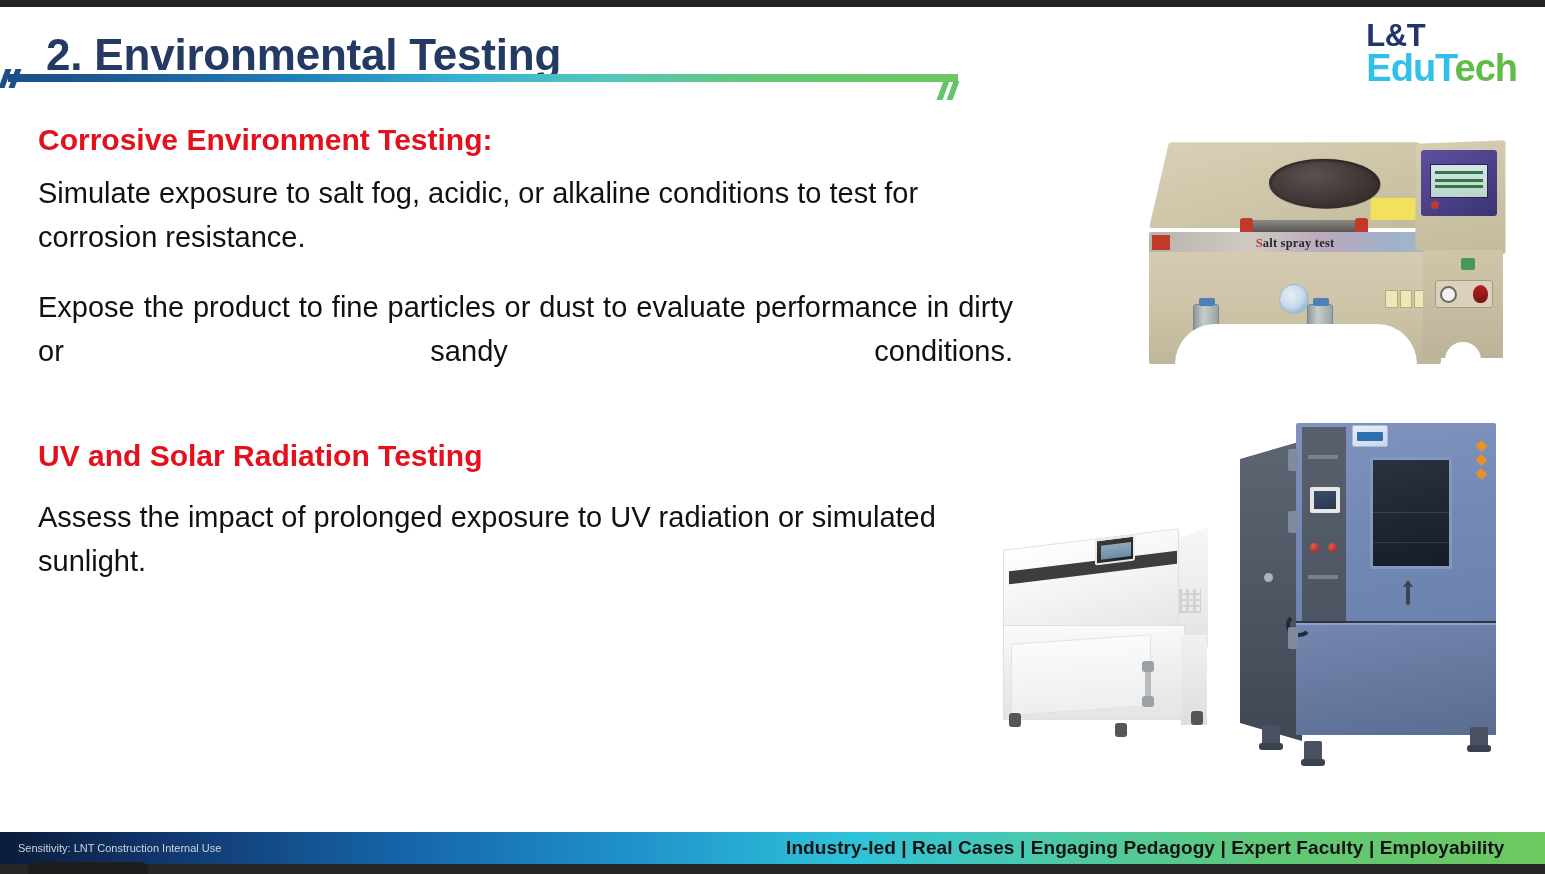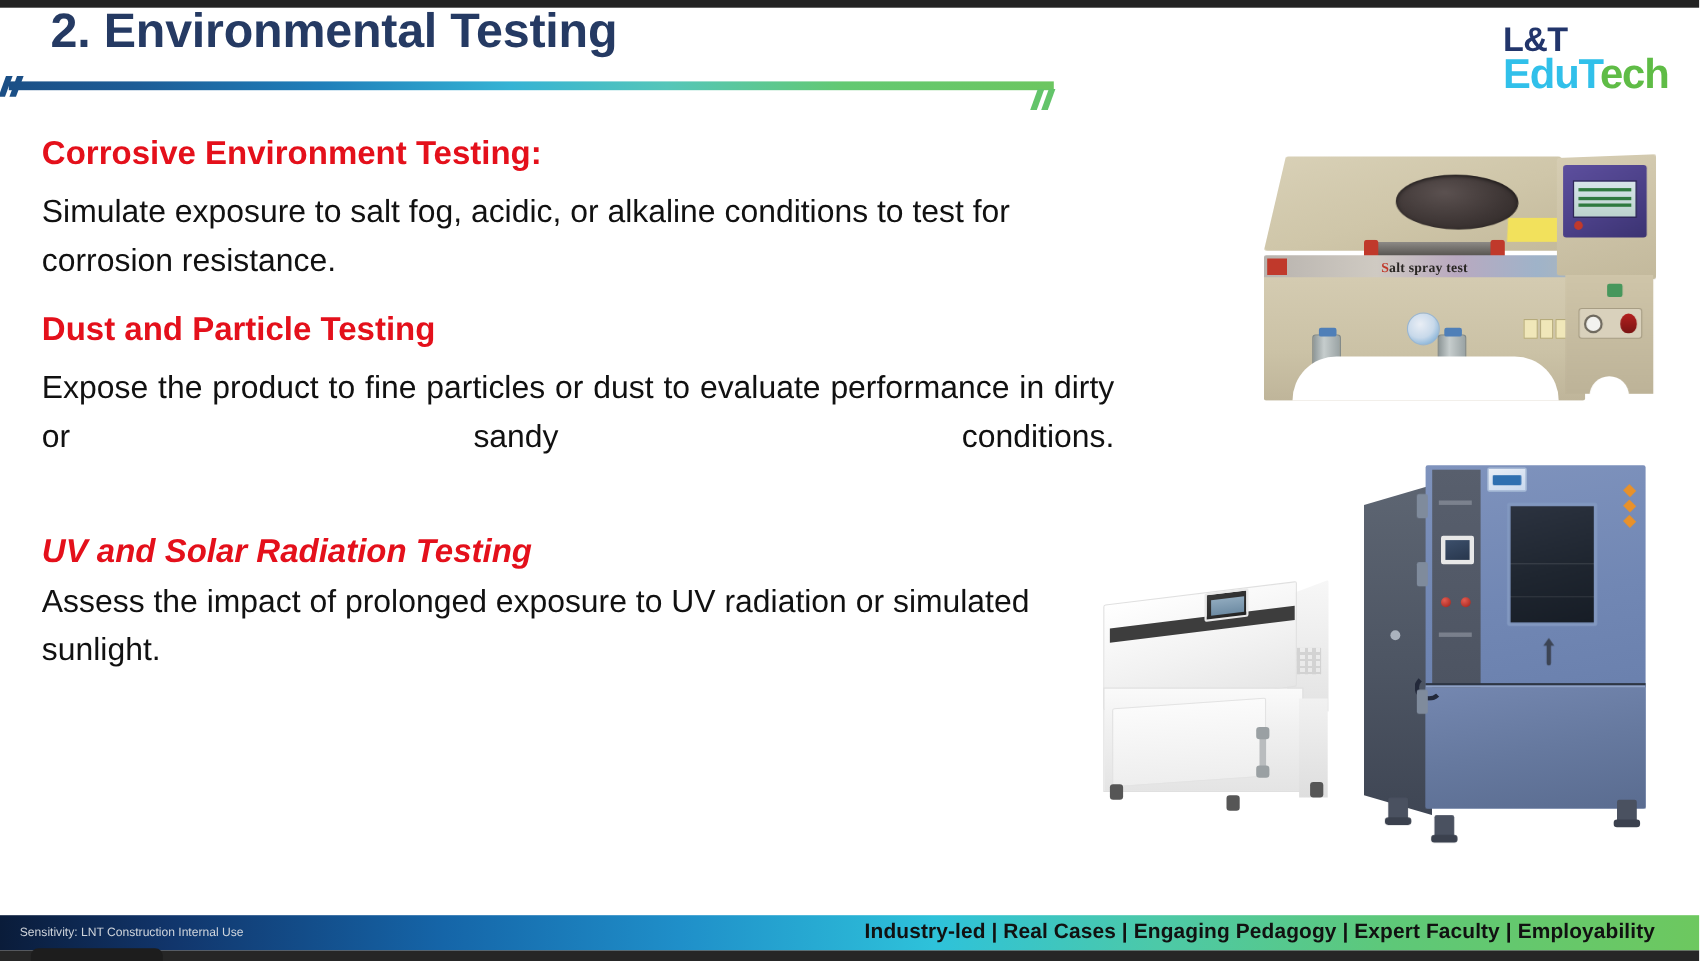--- a/index.html
+++ b/index.html
@@ -26,21 +26,21 @@
     position:absolute; left:0; bottom:0; width:1545px; height:10px;
     background:#262626;
   }
   .taskbar-chip{
     position:absolute; left:28px; bottom:0px; width:120px; height:12px;
     background:#1d1d1d; border-radius:7px 7px 0 0;
   }
 
   
   .title{
-    position:absolute; left:46px; top:4px;
+    position:absolute; left:46px; top:30px;
     font-size:44px; font-weight:bold;
     color:#253a63;
     letter-spacing:-0.2px;
     white-space:nowrap;
   }
 
   
   .divider-wrap{
     position:absolute; left:0px; top:69px; width:975px; height:30px;
   }
@@ -91,21 +91,21 @@
     color:#111111;
     font-size:29px;
     line-height:1.52;
     font-weight:400;
   }
   .para.justify{ text-align:justify; }
   .para.justify::after{ content:""; display:inline-block; width:100%; }
   .blk1{ margin-bottom:26px; }
   .blk2{ margin-top:22px; margin-bottom:10px; }
   .blk3{ margin-top:24px; }
-  .blk3 .head{ margin-bottom:8px;font-style:italic; }
+  .blk3 .head{ margin-bottom:24px; }
 
   
   .footer{
     position:absolute; left:0; bottom:10px; width:1545px; height:32px;
     background:linear-gradient(90deg,
        #0a1c3a 0%, #11356b 10%, #1565a8 26%, #1f8fc9 40%,
        #2ec2da 55%, #4cc9a8 68%, #5ec878 82%, #6dc85f 100%);
     display:flex; align-items:center;
   }
   .footer-left{
@@ -466,21 +466,20 @@
   </div>
 
   <div class="content">
 
     <div class="blk1">
       <div class="head">Corrosive Environment Testing:</div>
       <div class="para">Simulate exposure to salt fog, acidic, or alkaline conditions to test for corrosion resistance.</div>
     </div>
 
     <div class="blk2">
-      <div class="head">Dust and Particle Testing</div>
       <div class="para justify">Expose the product to fine particles or dust to evaluate performance in dirty or sandy conditions.</div>
     </div>
 
     <div class="blk3">
       <div class="head">UV and Solar Radiation Testing</div>
       <div class="para">Assess the impact of prolonged exposure to UV radiation or simulated sunlight.</div>
     </div>
 
   </div>
 

